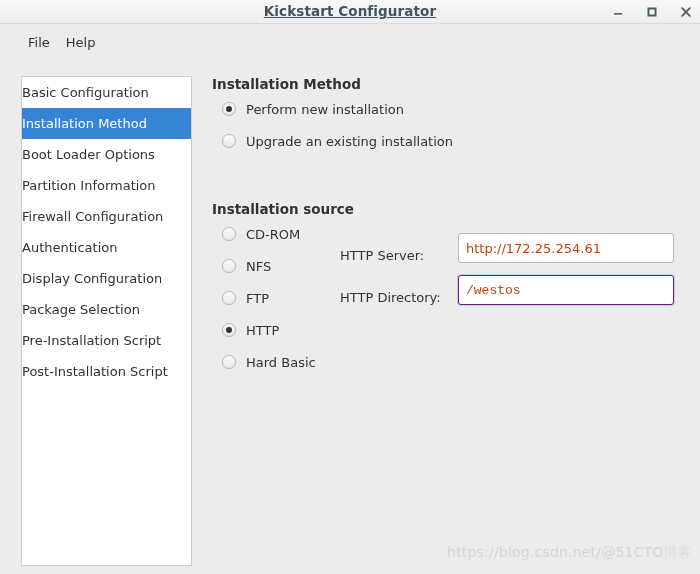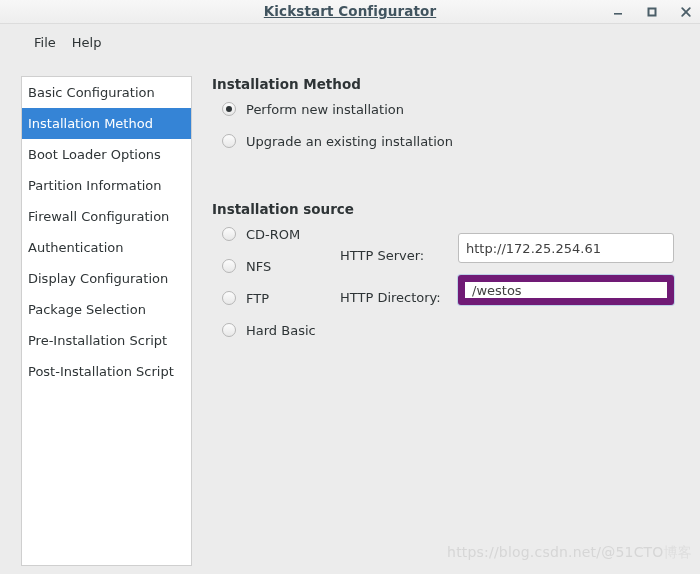--- a/index.html
+++ b/index.html
@@ -57,21 +57,21 @@
   .win-btn svg { display: block; }
 
   
   .menubar {
     position: absolute;
     left: 0; top: 24px;
     width: 700px; height: 36px;
     background: #ececec;
     display: flex;
     align-items: center;
-    padding-left: 26px;
+    padding-left: 20px;
     box-sizing: border-box;
   }
   .menu-item {
     padding: 3px 8px;
     font-size: 13px;
     color: #2e3436;
     cursor: default;
   }
 
   
@@ -80,21 +80,20 @@
     left: 21px; top: 76px;
     width: 171px; height: 490px;
     background: #ffffff;
     border: 1px solid #cfcfcf;
     box-sizing: border-box;
     overflow: hidden;
   }
   .side-item {
     height: 31px;
     line-height: 31px;
-    padding-left: 6px;
     font-size: 13px;
     color: #2e3436;
     white-space: nowrap;
     cursor: default;
   }
   .side-item.selected {
     background: #3584d6;
     color: #ffffff;
   }
 
@@ -169,27 +168,28 @@
   }
   .field-input {
     width: 216px;
     height: 30px;
     box-sizing: border-box;
     border: 1px solid #bdbdbd;
     border-radius: 3px;
     background: #ffffff;
     font-family: "DejaVu Sans", "Liberation Sans", sans-serif;
     font-size: 13px;
-    color: #404040;
+    color: #c2410c;
     padding: 0 7px;
     outline: none;
   }
   .field-input.focused {
-    border: 7px solid #701a75;
+    border: 1px solid #701a75;
     box-shadow: 0 0 0 1px rgba(53,132,214,0.25);
+    font-family: Liberation Mono, monospace;
   }
 
   
   .watermark {
     position: absolute;
     right: 8px;
     bottom: 12px;
     font-size: 14px;
     color: #d6d6d6;
     white-space: nowrap;
@@ -267,20 +267,24 @@
       </div>
       <div class="radio-row">
         <span class="radio"></span>
         <span class="radio-label">NFS</span>
       </div>
       <div class="radio-row">
         <span class="radio"></span>
         <span class="radio-label">FTP</span>
       </div>
       <div class="radio-row">
+        <span class="radio checked"></span>
+        <span class="radio-label">HTTP</span>
+      </div>
+      <div class="radio-row">
         <span class="radio"></span>
         <span class="radio-label">Hard Basic</span>
       </div>
     </div>
 
     <div class="source-fields">
       <div class="field-row">
         <span class="field-label">HTTP Server:</span>
         <input class="field-input" type="text" value="http://172.25.254.61" style="">
       </div>

